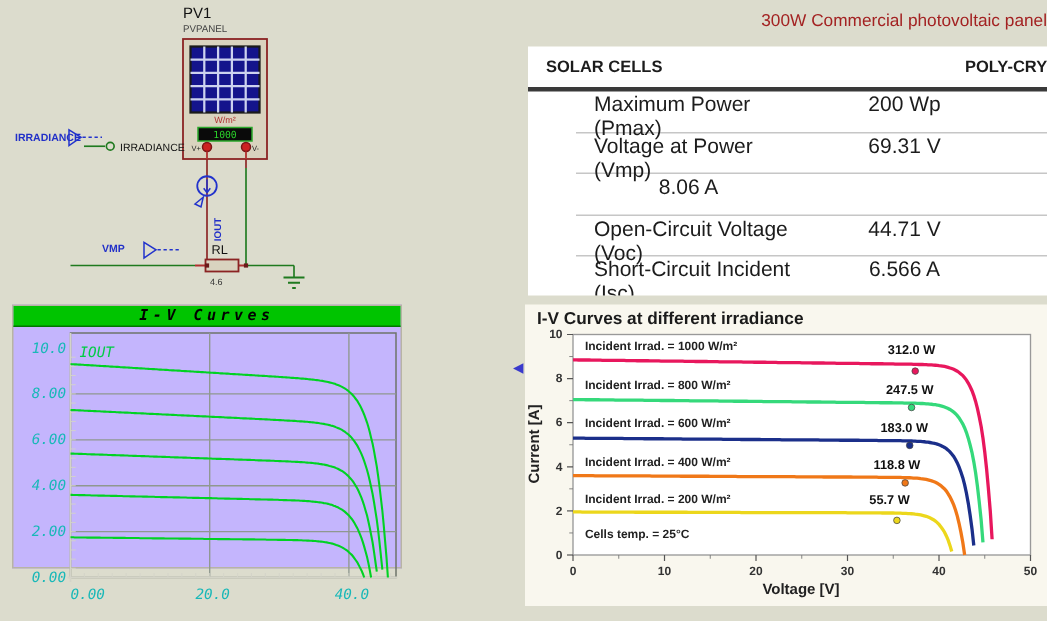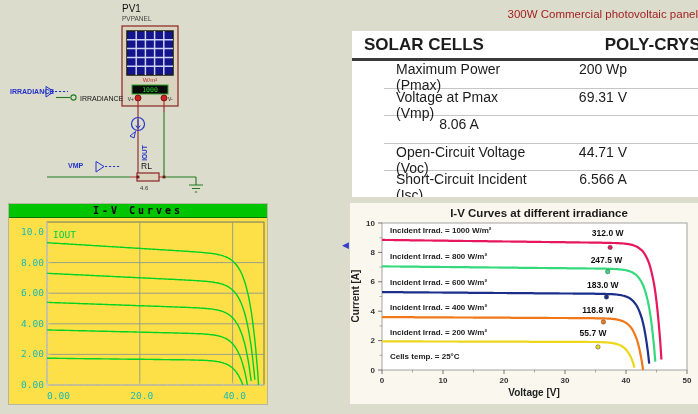--- a/index.html
+++ b/index.html
@@ -19,38 +19,38 @@
   .t-node{font-size:7px;fill:#111;}
   .t-rl{font-size:8.5px;fill:#111;}
   .t-rlv{font-size:6px;fill:#333;}
   .t-probe{font-size:6.5px;font-weight:bold;fill:#2230c8;}
   
   .spec-title{position:absolute;left:352px;top:8px;width:346px;text-align:right;
     font-size:11.5px;color:#a32222;}
   .spec-card{position:absolute;left:352px;top:31px;width:346px;height:166px;
     background:#ffffff;overflow:hidden;color:#1c1c1c;}
   .spec-header{display:flex;justify-content:space-between;align-items:center;
-    height:27px;padding-left:12px;font-weight:bold;font-size:17px;
+    height:27px;padding-left:12px;font-weight:bold;font-size:11px;
     border-bottom:3px solid #3a3a3a;gap:48px;}
   .spec-header .right{white-space:nowrap;margin-right:-16px;}
   .spec-row{display:flex;align-items:flex-start;height:26.5px;font-size:14px;
     border-bottom:1px solid #c6c6c6;margin-left:32px;}
   .spec-row .lbl{flex:1;padding-left:12px;}
   .spec-row .val{width:150px;text-align:center;margin-right:20px;}
   
-  .scope{position:absolute;left:8px;top:203px;width:260px;height:202px;
-    background:#fde047;border:1px solid #b8b4a4;box-sizing:border-box;}
+  .scope{position:absolute;left:8px;top:203px;width:260px;height:176px;
+    background:#c4b5fd;border:1px solid #b8b4a4;box-sizing:border-box;font-style:italic;}
   .scope-title{height:13px;background:#00c400;border-bottom:1px solid #007700;
     color:#000;font-family:"DejaVu Sans Mono",monospace;font-size:10px;font-weight:bold;
     text-align:center;line-height:13px;letter-spacing:3px;}
   .scope svg{display:block;}
   
   .iv-card{position:absolute;left:350px;top:203px;width:348px;height:201px;
     background:#f9f7ee;overflow:hidden;}
-  .iv-title{position:absolute;left:29px;top:4px;width:320px;text-align:center;
+  .iv-title{position:absolute;left:8px;top:4px;width:320px;
     font-weight:bold;font-size:11.5px;color:#1b1b1b;}
   .nav-arrow{position:absolute;left:342px;top:240px;font-size:9px;color:#3a3acc;}
 </style>
 </head>
 <body>
 
 <svg class="schem" width="345" height="203" viewBox="0 0 345 203">
 
   <text x="122" y="12" class="t-ref">PV1</text>
   <text x="122" y="21" class="t-type">PVPANEL</text>
@@ -112,21 +112,21 @@
 <div class="spec-card">
   <div class="spec-header">
     <span>SOLAR CELLS</span>
     <span class="right">POLY-CRYST.</span>
   </div>
   <div class="spec-row">
     <span class="lbl">Maximum Power (Pmax)</span>
     <span class="val">200 Wp</span>
   </div>
   <div class="spec-row">
-    <span class="lbl">Voltage at Pmax (Vmp)</span>
+    <span class="lbl">Voltage at Power (Vmp)</span>
     <span class="val">69.31 V</span>
   </div>
   <div class="spec-row">
     <span class="val">8.06 A</span>
   </div>
   <div class="spec-row">
     <span class="lbl">Open-Circuit Voltage (Voc)</span>
     <span class="val">44.71 V</span>
   </div>
   <div class="spec-row">

